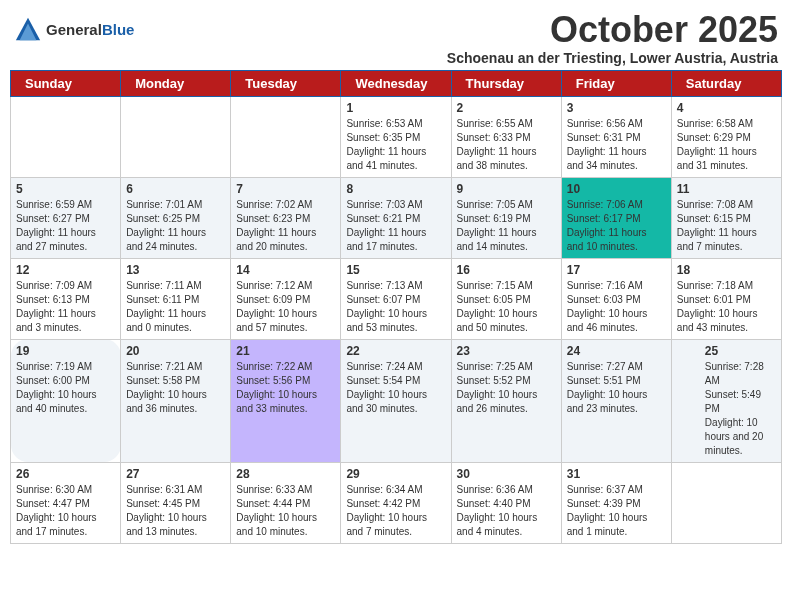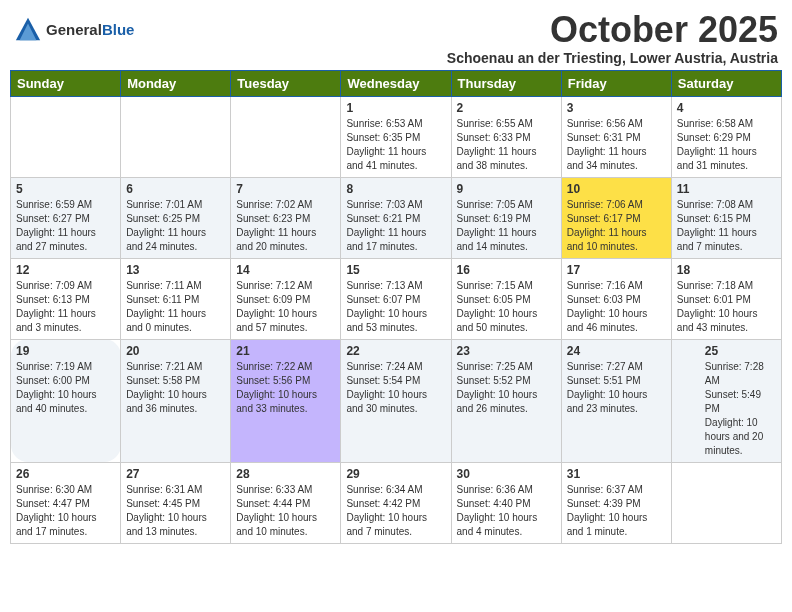--- a/index.html
+++ b/index.html
@@ -55,24 +55,24 @@
       font-size: 14px;
       color: #333;
       font-weight: bold;
     }
     .calendar {
       width: 100%;
       border-collapse: collapse;
       border: 1px solid #ccc;
     }
     .calendar th {
-      background-color: #4d7c0f;
+      background-color: #b91c1c;
       color: #fff;
       text-align: left;
-      padding: 5px 6px;
+      padding: 5px 14px;
       font-size: 13px;
       border: 1px solid #1a5fa8;
     }
     .calendar td {
       vertical-align: top;
       padding: 4px 5px;
       border: 1px solid #ccc;
       width: calc(100%/7);
       min-height: 80px;
       background: #fff;
@@ -186,21 +186,21 @@
           <div class="cell-text">Sunrise: 7:03 AM</div>
           <div class="cell-text">Sunset: 6:21 PM</div>
           <div class="cell-text">Daylight: 11 hours and 17 minutes.</div>
         </td>
         <td style="background-color: rgb(240, 244, 248);">
           <span class="day-num">9</span>
           <div class="cell-text">Sunrise: 7:05 AM</div>
           <div class="cell-text">Sunset: 6:19 PM</div>
           <div class="cell-text">Daylight: 11 hours and 14 minutes.</div>
         </td>
-        <td style="background-color: #fde047;">
+        <td style="background-color: #14b8a6;">
           <span class="day-num">10</span>
           <div class="cell-text">Sunrise: 7:06 AM</div>
           <div class="cell-text">Sunset: 6:17 PM</div>
           <div class="cell-text">Daylight: 11 hours and 10 minutes.</div>
         </td>
         <td style="background-color: rgb(240, 244, 248);">
           <span class="day-num">11</span>
           <div class="cell-text">Sunrise: 7:08 AM</div>
           <div class="cell-text">Sunset: 6:15 PM</div>
           <div class="cell-text">Daylight: 11 hours and 7 minutes.</div>

